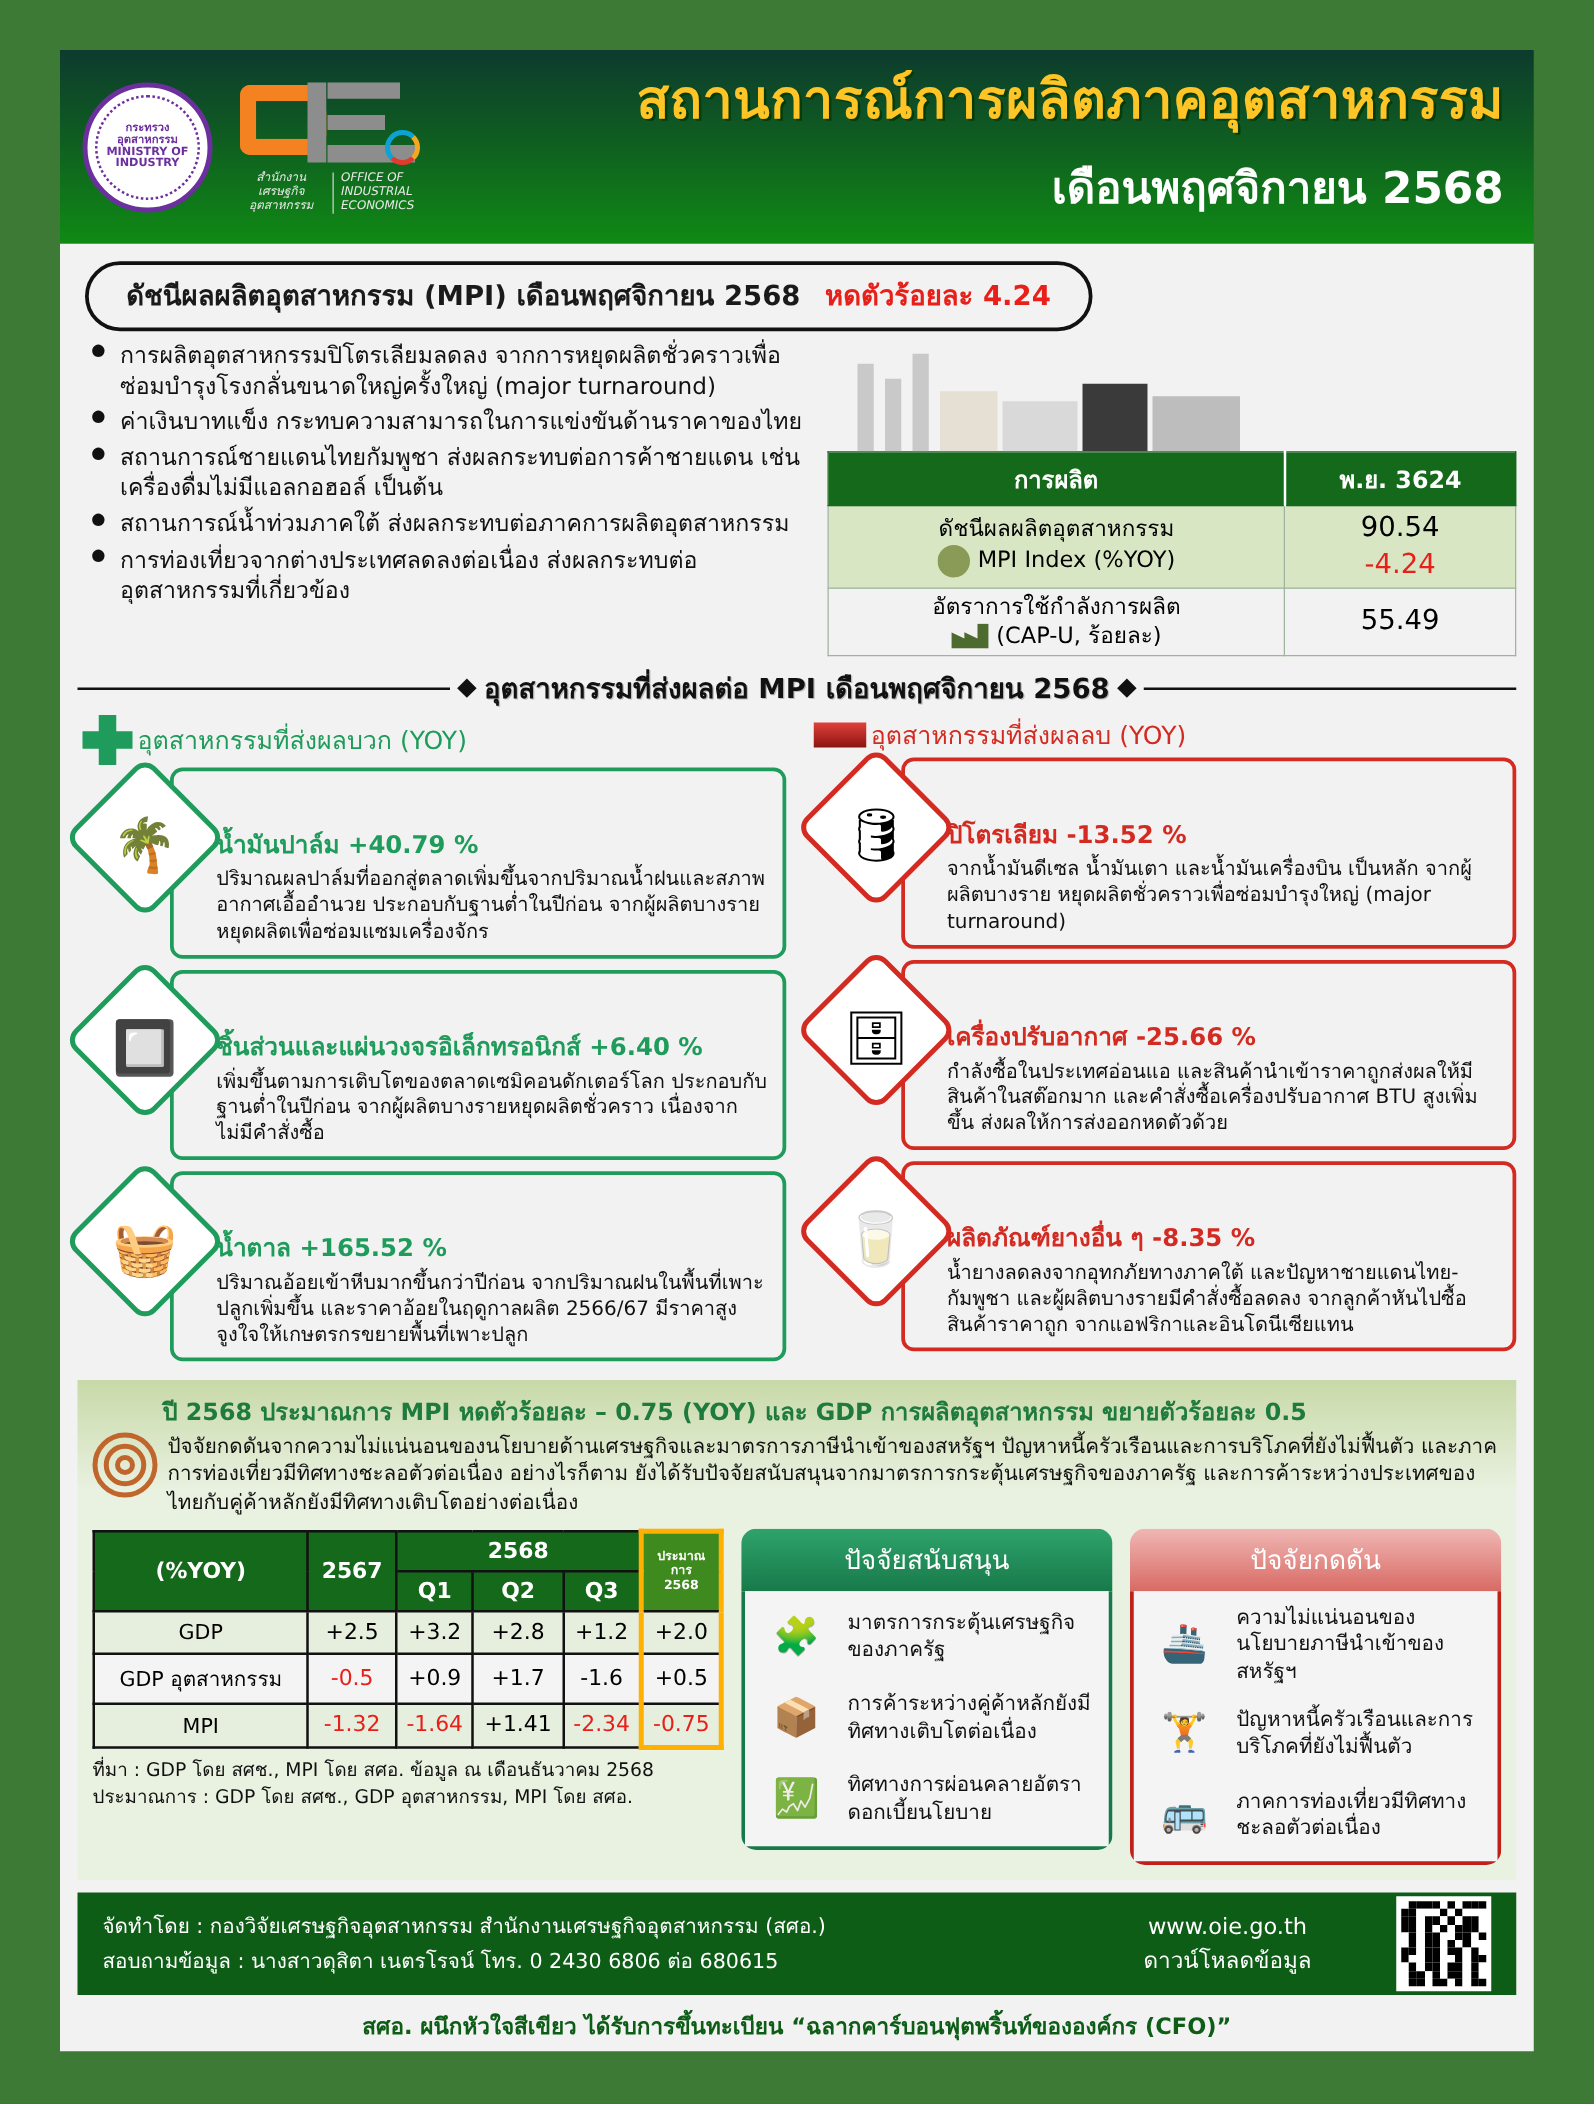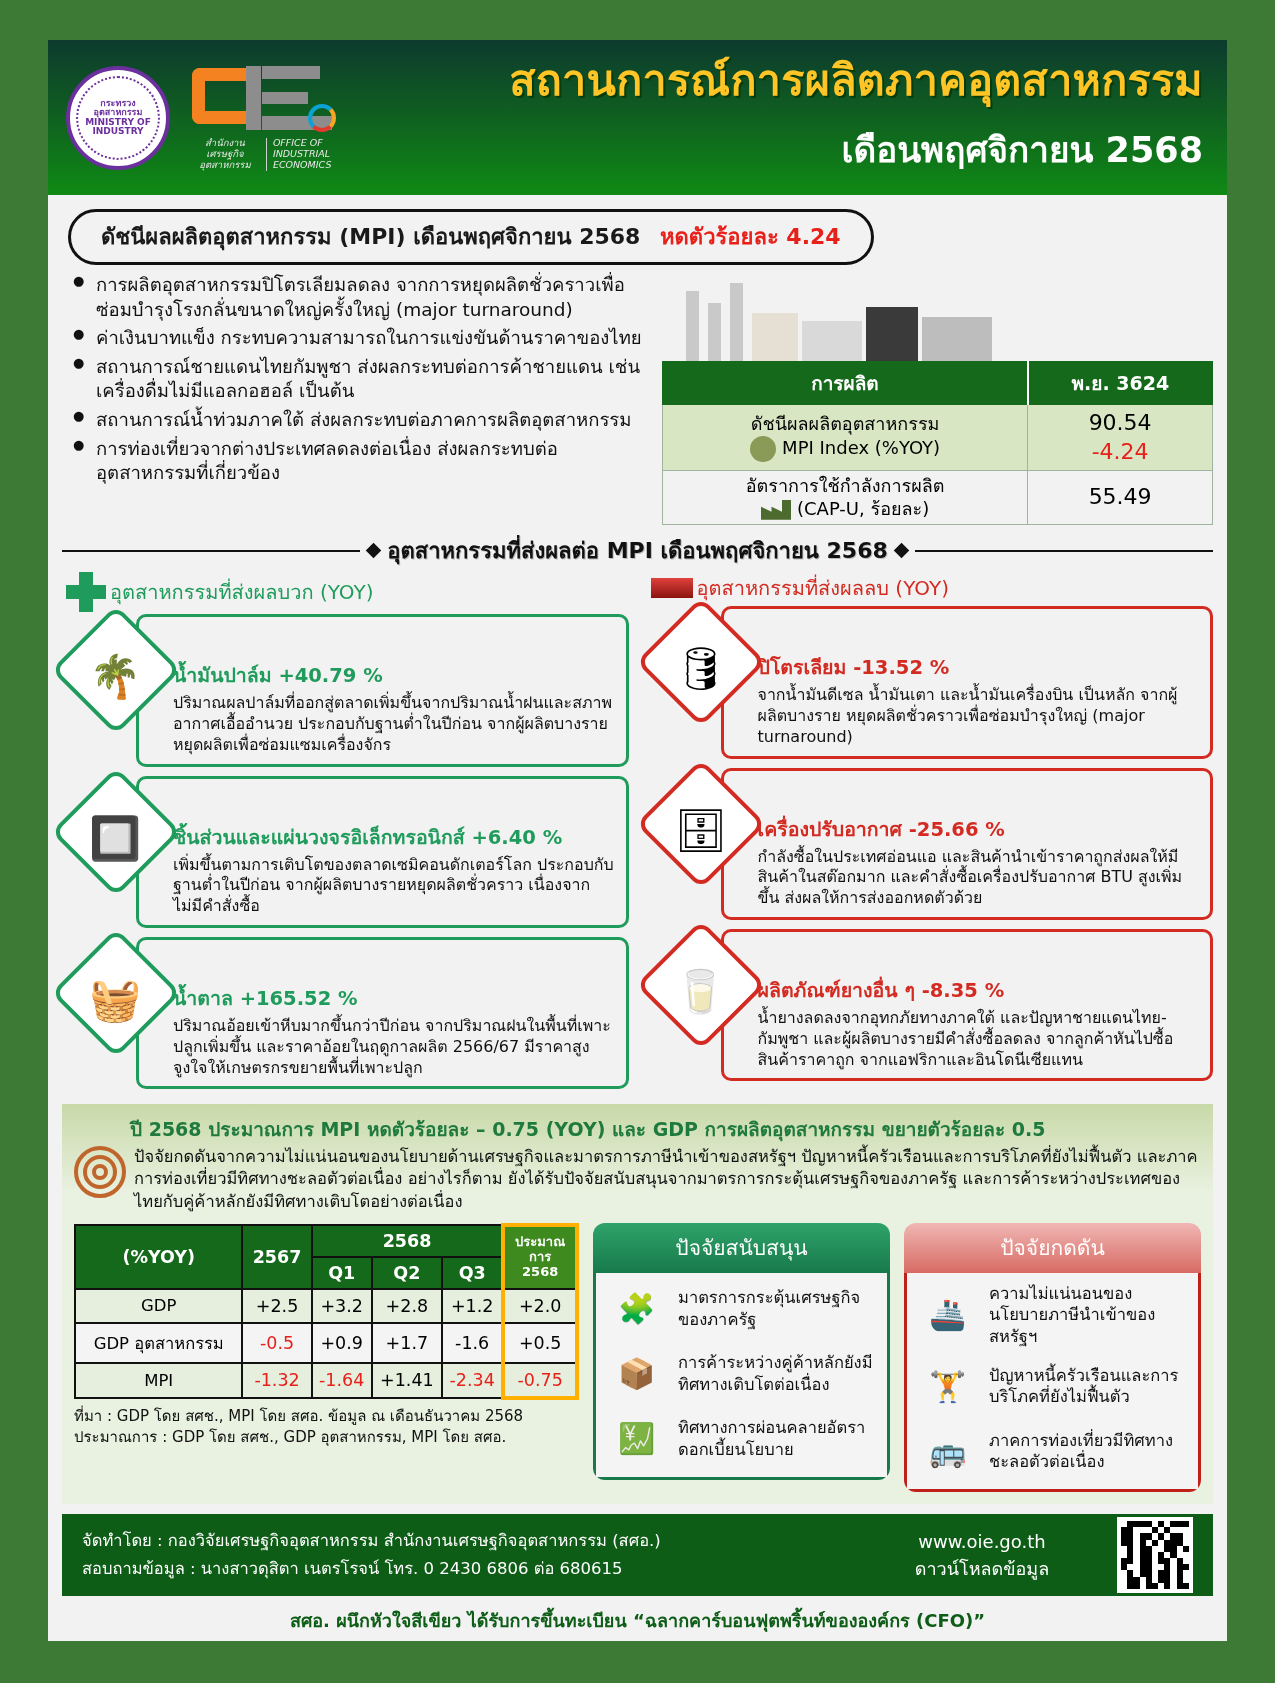--- a/index.html
+++ b/index.html
@@ -151,21 +151,21 @@
   .bottom { display:flex; gap:14px; margin-top:10px; align-items:flex-start; }
   .tbl-wrap { flex:0 0 505px; }
   table.gdp { width:100%; border-collapse:collapse; font-size:17px; }
   table.gdp th { background:#15691a; color:#fff; border:2px solid #111; padding:5px 2px;
     font-weight:bold; font-size:17.5px; }
   table.gdp td { border:2px solid #111; text-align:center; padding:6px 0; font-size:17.5px;
     background:#f4f4f4; }
   table.gdp tr.shade td { background:#e6eedd; }
   table.gdp td.rowlab { font-size:16.5px; }
   table.gdp th.est, table.gdp td.est { border-left:4px solid #FFB000; border-right:4px solid #FFB000; }
-  table.gdp th.est { background:#3f8a1e; line-height:1.15; font-size:13px; }
+  table.gdp th.est { background:#3f8a1e; line-height:1.15; font-size:10px; }
   table.gdp tr.lastr td.est { border-bottom:4px solid #FFB000; }
   table.gdp tr.firsthead th.est { border-top:4px solid #FFB000; }
   .src { font-size:15px; color:#111; margin-top:6px; line-height:1.45; }
 
   .panel { flex:1; border-radius:12px; overflow:hidden; }
   .panel .ph { color:#fff; font-size:21px; text-align:center; padding:8px 0 9px 0; }
   .panel.sup .ph { background:linear-gradient(180deg,#2fa36a,#17794a); }
   .panel.prs .ph { background:linear-gradient(180deg,#f0b7b4,#d86a64); }
   .panel .pb { background:#f4f4f4; padding:10px 10px 12px 10px; }
   .panel.sup .pb { border:3px solid #17794a; border-top:none; }

